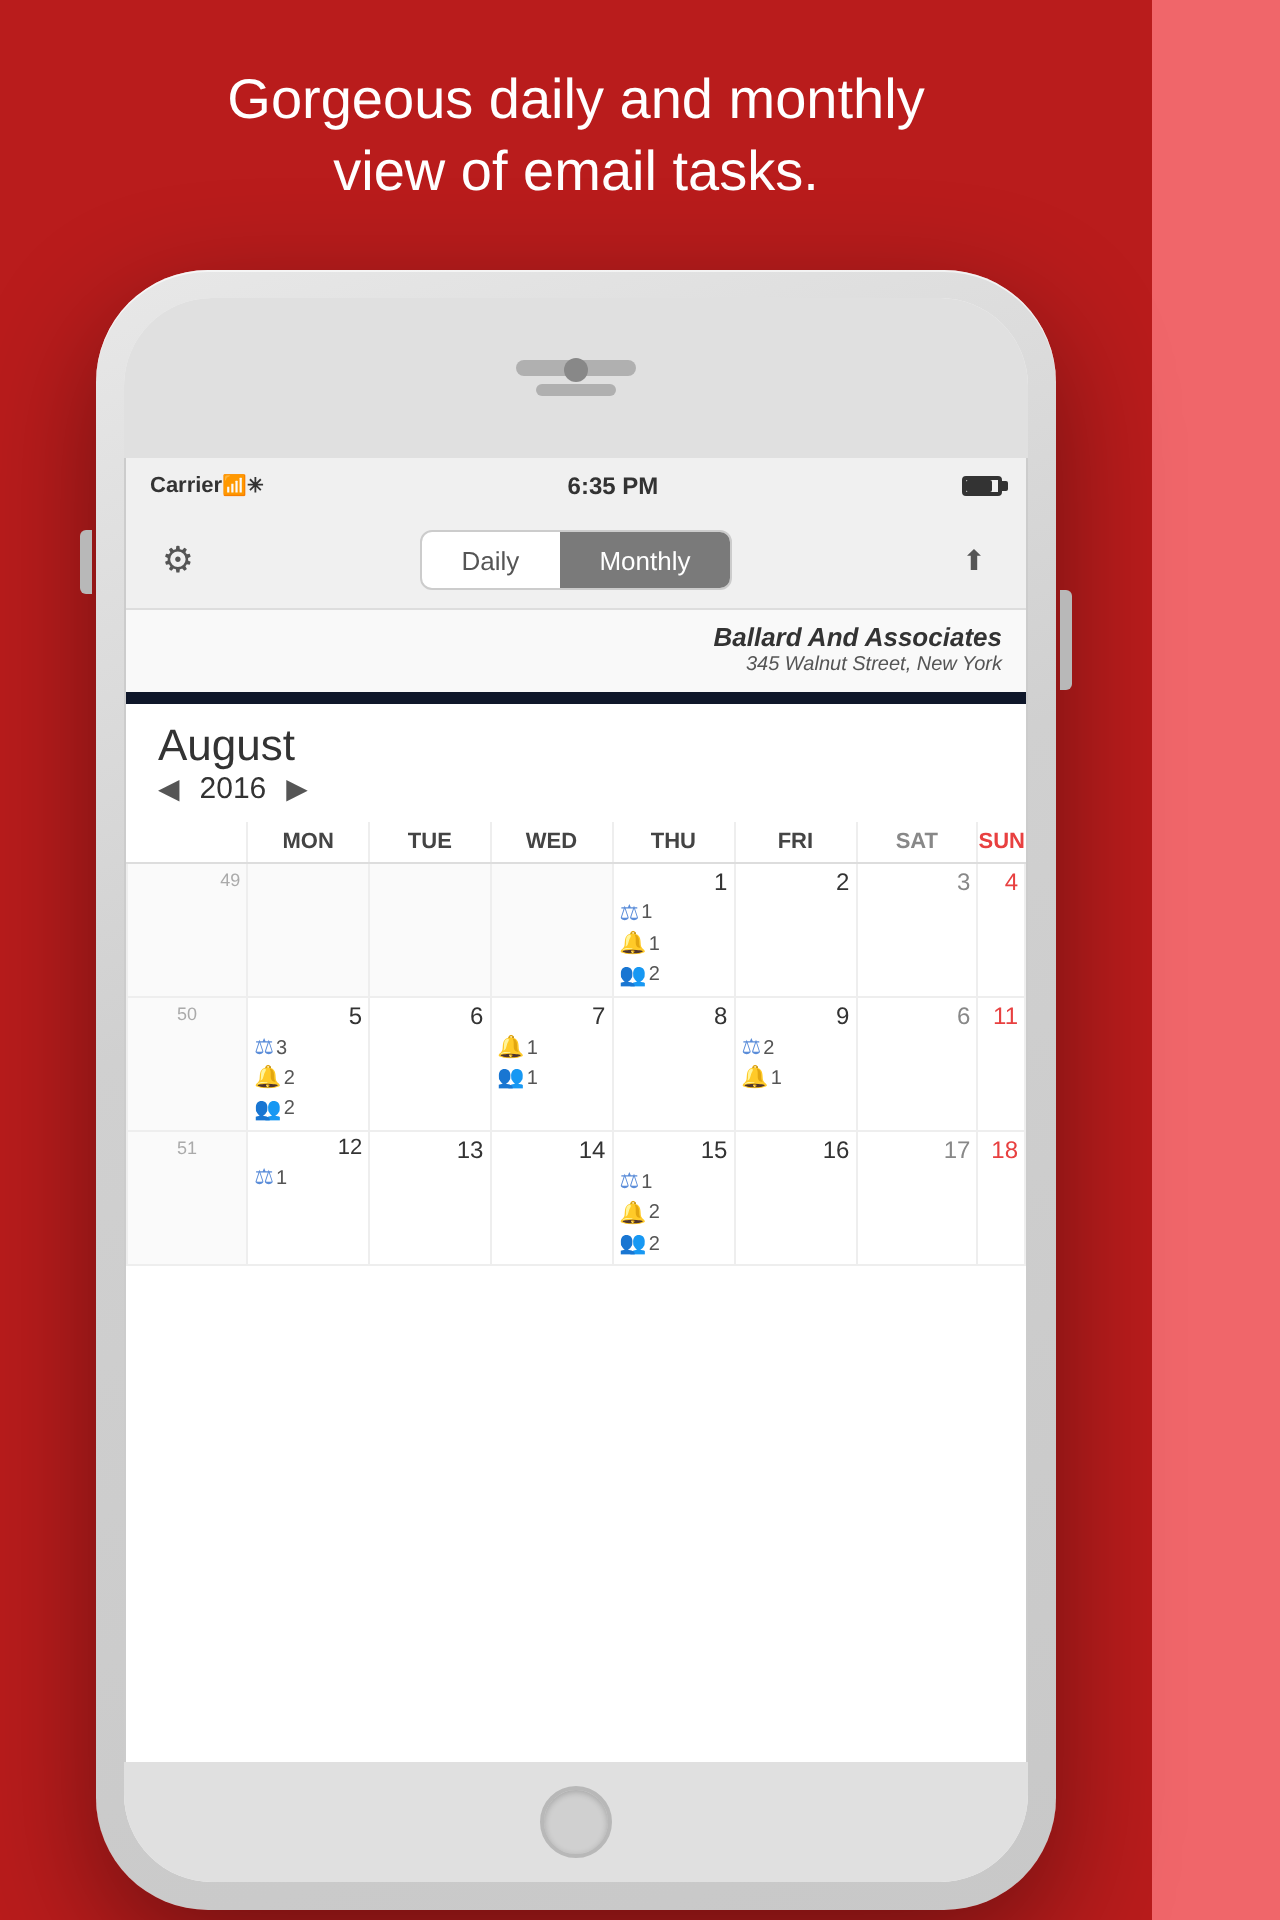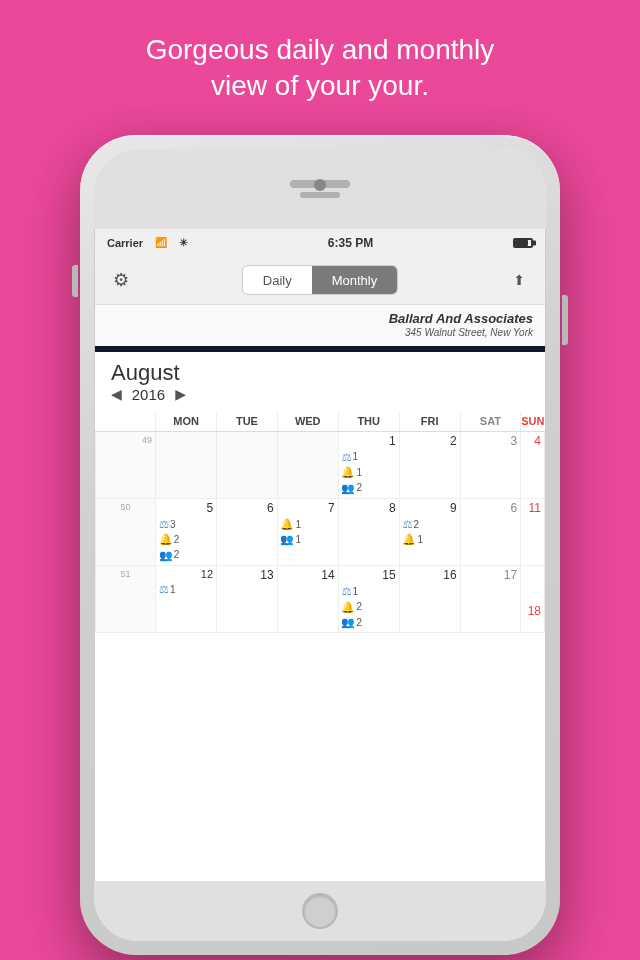--- a/index.html
+++ b/index.html
@@ -146,21 +146,21 @@
       justify-content: space-between;
       padding: 0 12px;
       font-size: 11px;
       font-weight: 600;
       color: #333;
     }
 
     .status-left {
       display: flex;
       align-items: center;
-      gap: 12px;
+      gap: 0;
     }
 
     .status-center {
       font-size: 12px;
       font-weight: 600;
     }
 
     .status-right {
       display: flex;
       align-items: center;
@@ -332,25 +332,25 @@
     .week-num {
       color: #aaa;
       font-size: 9px;
       text-align: right;
       vertical-align: top;
     }
   </style>
 </head>
 <body>
 
-<div style="width:640px;height:960px;background:#ec4899;position:relative;">
+<div style="width:576px;height:960px;background:#b91c1c;position:relative;">
 
   <div class="header-text">
     <span>Gorgeous daily and monthly</span><br>
-    <span>view of your your.</span>
+    <span>view of email tasks.</span>
   </div>
 
   <div class="phone-wrapper">
     <div class="phone-outer">
       <div class="phone-inner">
 
         <div class="phone-top-bar">
           <div class="speaker-slot"></div>
           <div class="camera-dot"></div>
           <div class="front-mic"></div>
@@ -527,21 +527,21 @@
                       <span style="font-size: 10px; color: rgb(85, 85, 85);">2</span>
                     </div>
                   </td>
                   <td style="vertical-align: top; padding: 2px 3px; min-height: 60px; border: 1px solid rgb(238, 238, 238);">
                     <div style="text-align: right; font-size: 12px; padding-bottom: 2px; color: rgb(51, 51, 51);">16</div>
                   </td>
                   <td style="vertical-align: top; padding: 2px 3px; min-height: 60px; border: 1px solid rgb(238, 238, 238); margin-left: 33px;">
                     <div style="text-align: right; font-size: 12px; padding-bottom: 2px; color: rgb(136, 136, 136);">17</div>
                   </td>
                   <td style="vertical-align: top; padding: 2px 3px; min-height: 60px; border: 1px solid rgb(238, 238, 238);">
-                    <div style="text-align: right; font-size: 12px; padding-bottom: 2px; color: rgb(232, 64, 64); margin-top: 36px;">18</div>
+                    <div style="text-align: right; font-size: 12px; padding-bottom: 2px; color: rgb(232, 64, 64);">18</div>
                   </td>
                 </tr>
               </tbody>
           </table>
 
         </div>
 
         <div class="phone-bottom">
           <div class="home-button"></div>
         </div>

